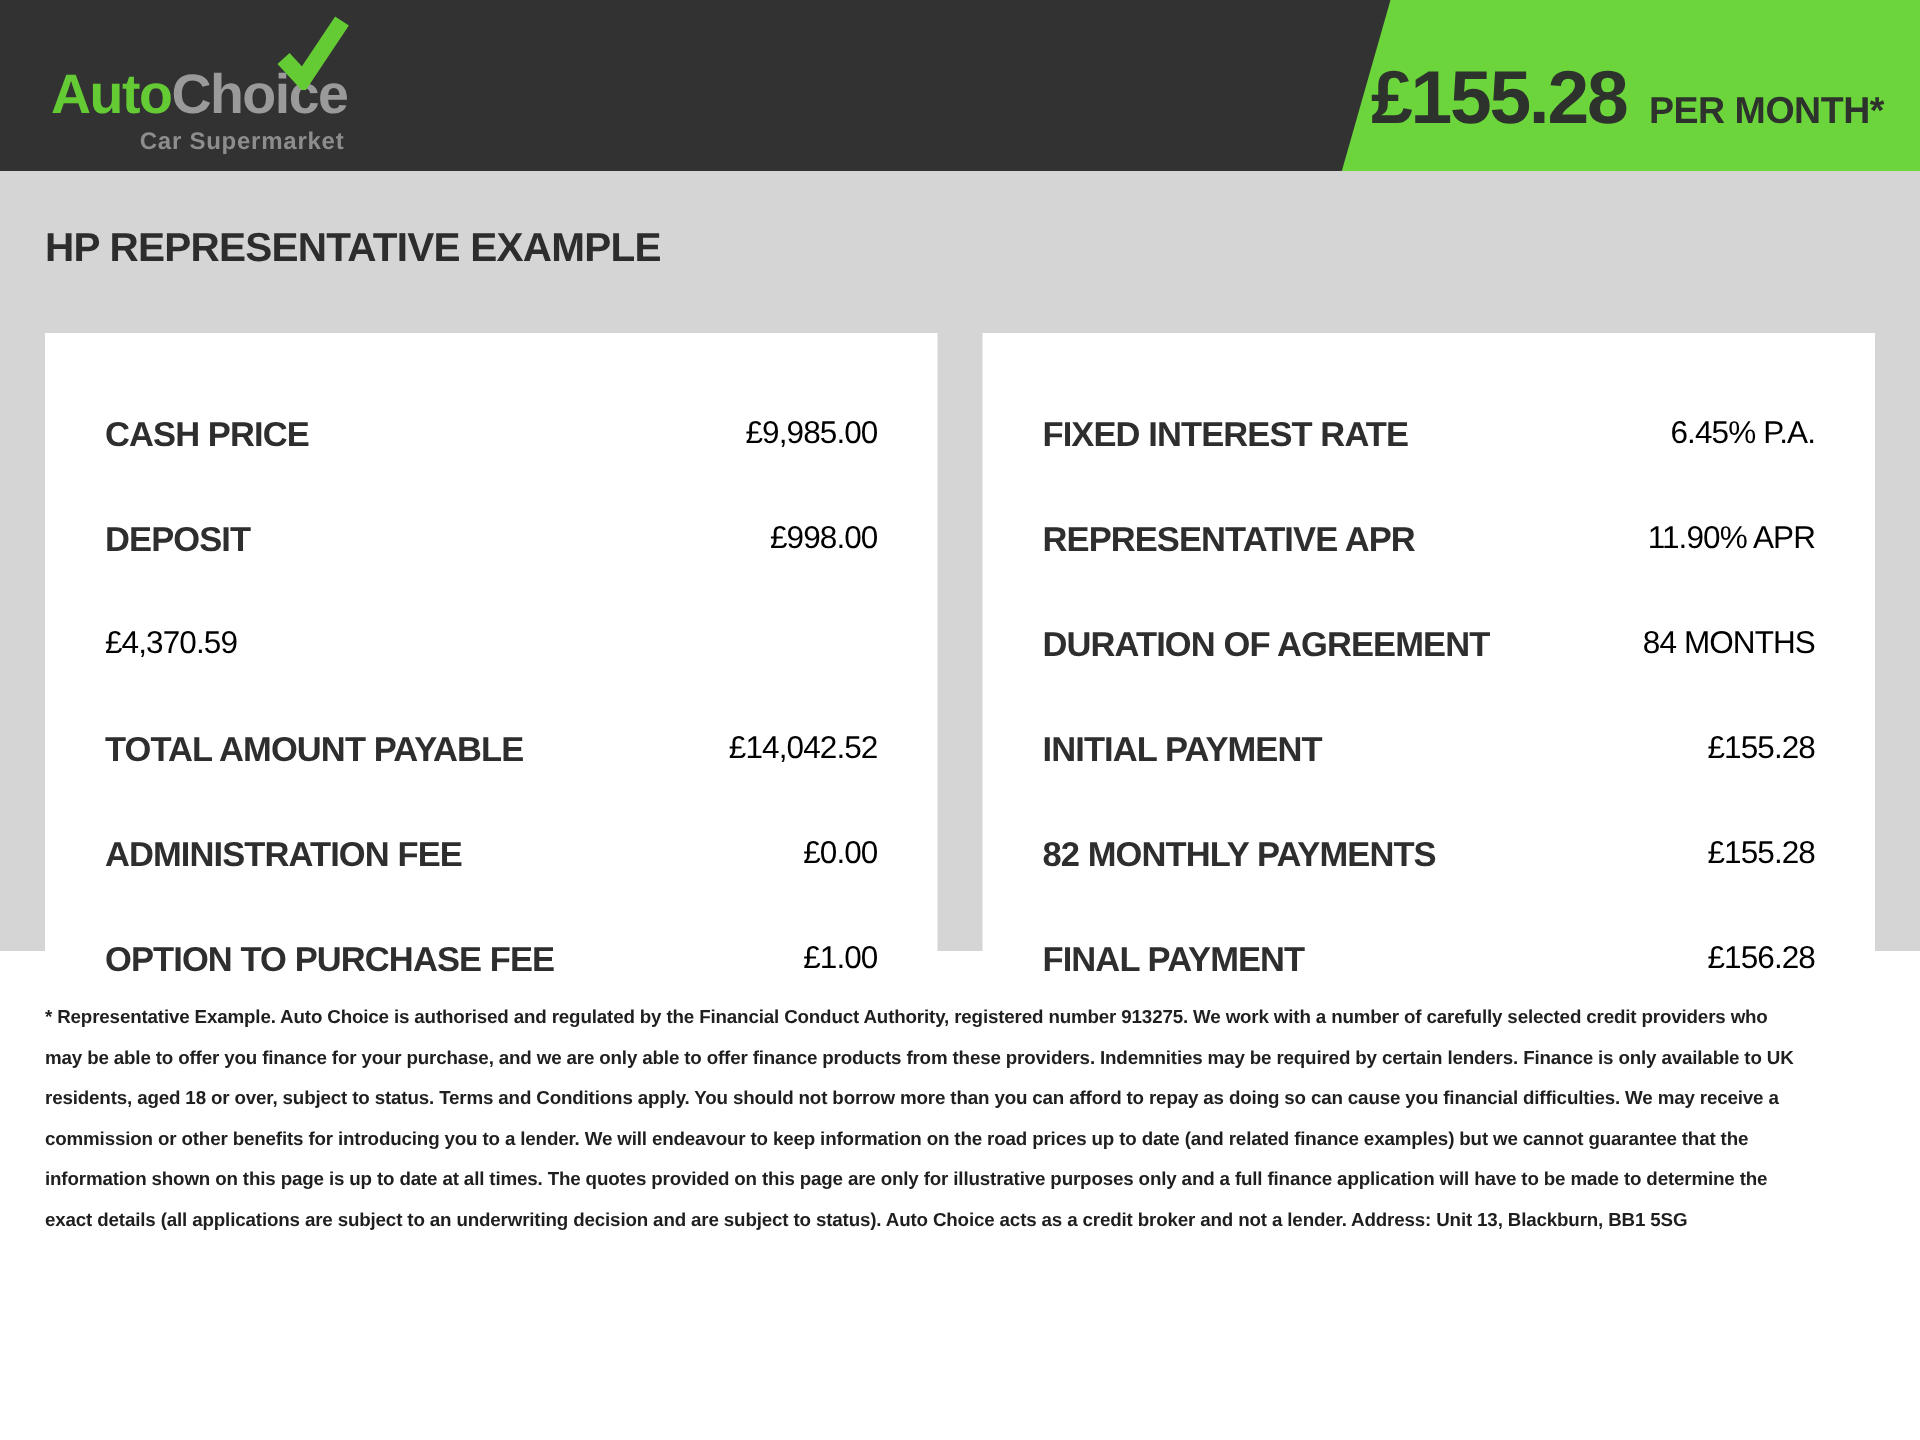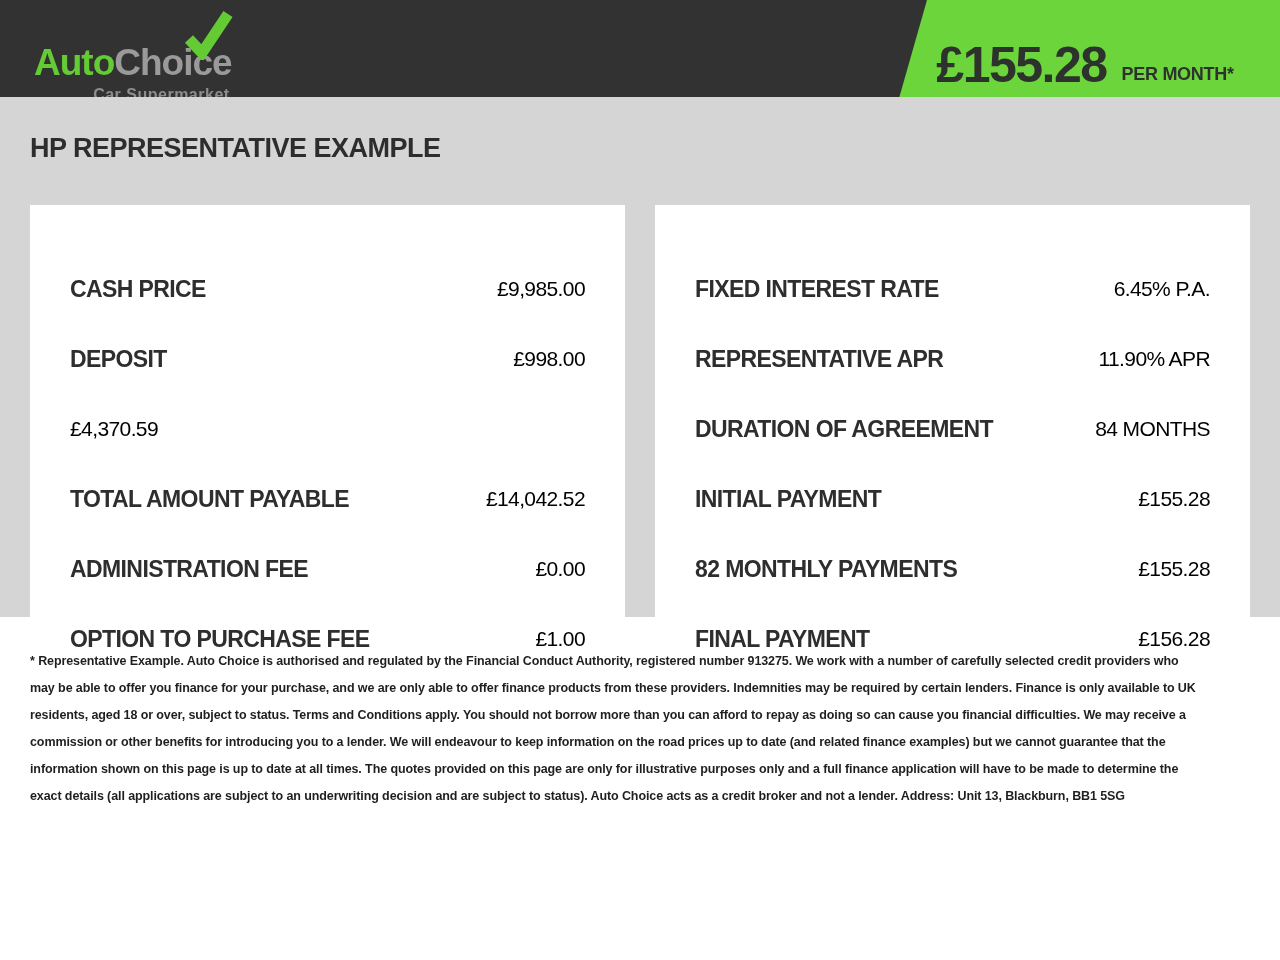--- a/index.html
+++ b/index.html
@@ -6,21 +6,21 @@
   html, body { width: 1280px; height: 960px; }
   body {
     background: #ffffff;
     font-family: "Liberation Sans", sans-serif;
     overflow: hidden;
   }
 
   
   .header {
     position: relative;
-    height: 97px;
+    height: 114px;
     background: #323232;
     overflow: hidden;
   }
   .logo {
     position: absolute;
     left: 34px;
     top: 44px;
     line-height: 1;
   }
   .logo-text {
@@ -60,21 +60,21 @@
     justify-content: center;
     gap: 15px;
   }
   .price-amount {
     font-size: 50px;
     font-weight: bold;
     color: #2d322c;
     letter-spacing: -1.5px;
   }
   .price-period {
-    font-size: 18px;
+    font-size: 25px;
     font-weight: bold;
     color: #2d322c;
     margin-top: 18px;
     letter-spacing: -0.3px;
   }
 
   
   .main {
     background: #d5d5d5;
     height: 520px;
@@ -88,21 +88,21 @@
   }
   .cards {
     display: flex;
     gap: 30px;
     margin-top: 41px;
   }
   .card {
     background: #ffffff;
     flex: 1;
     height: 470px;
-    padding: 49px 40px 0;
+    padding: 32px 40px 0;
   }
   .finance-row {
     height: 70px;
     display: flex;
     justify-content: space-between;
     align-items: center;
   }
   .row-label {
     font-size: 23px;
     font-weight: bold;

